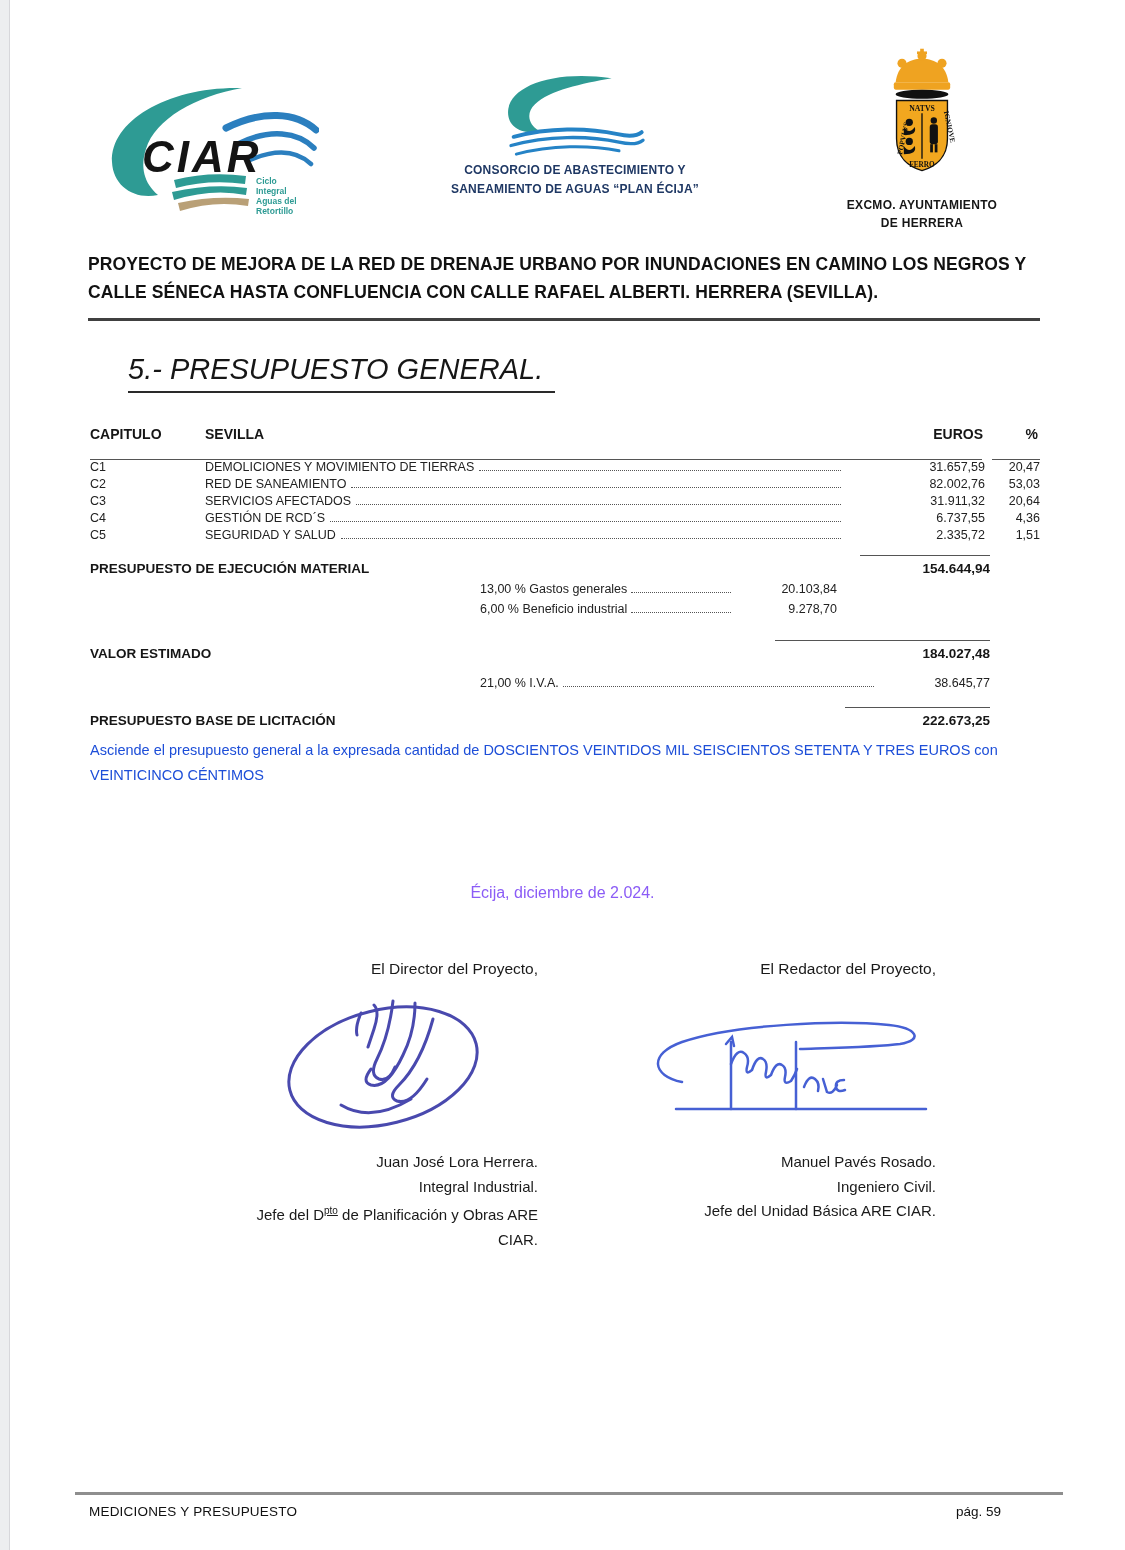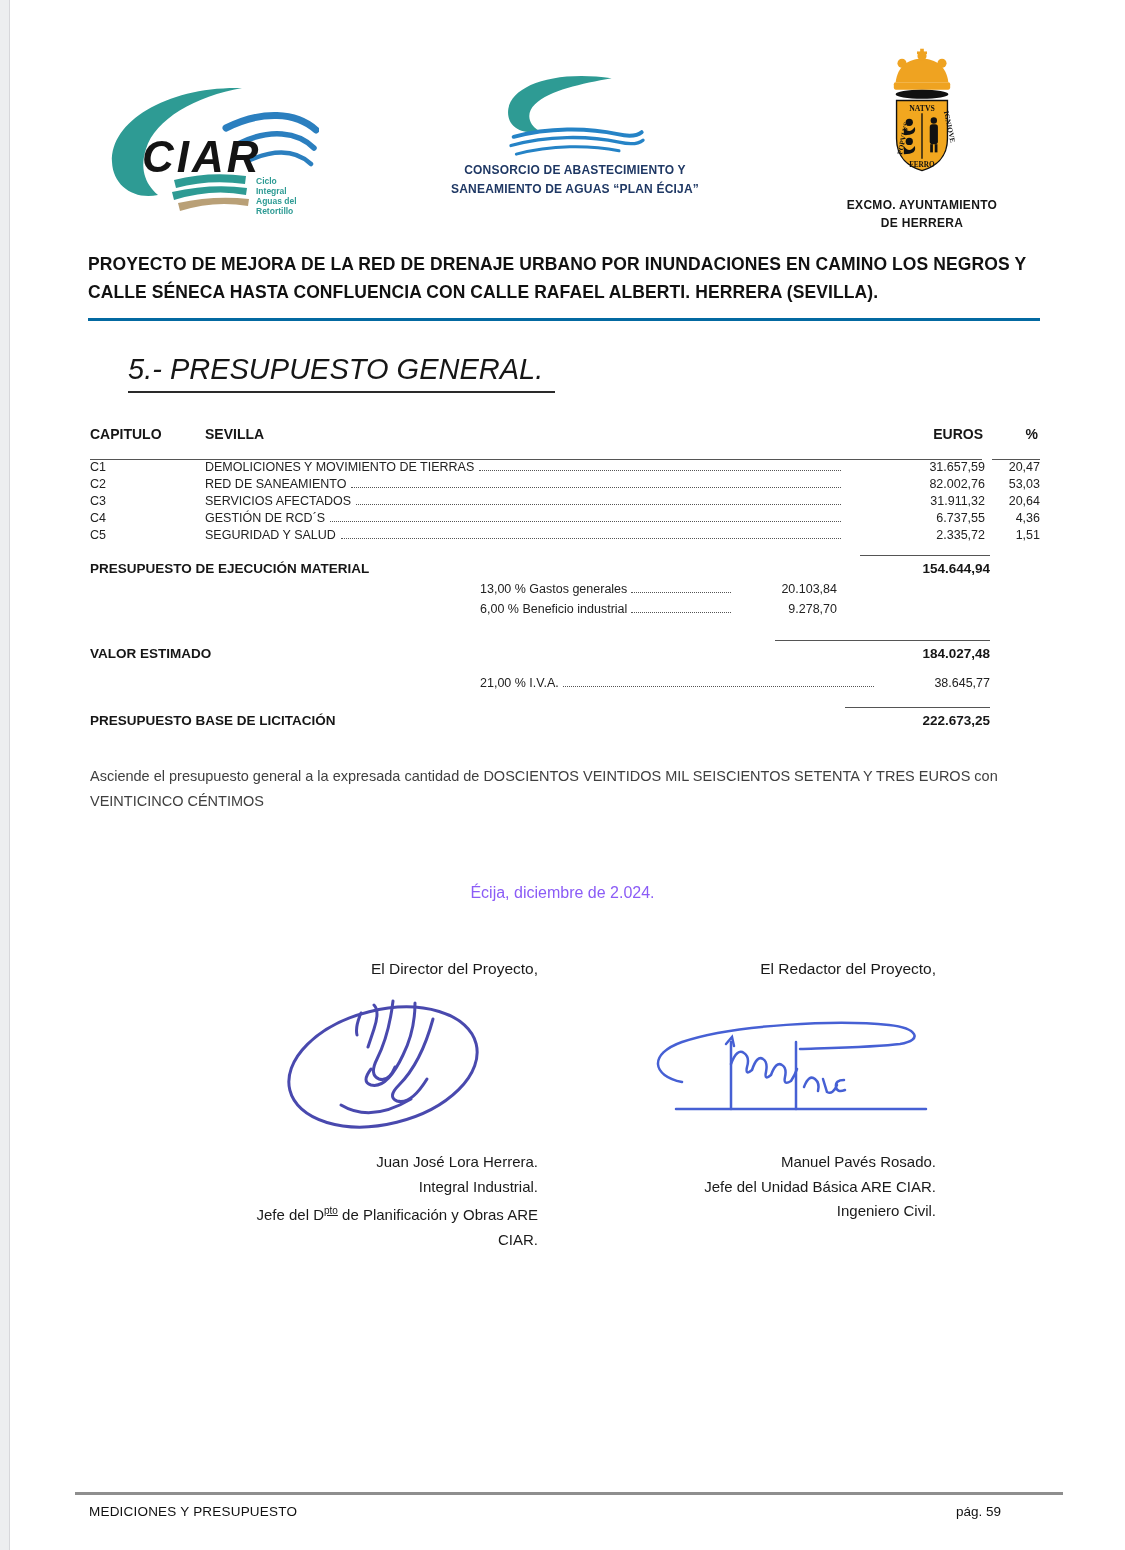--- a/index.html
+++ b/index.html
@@ -14,21 +14,21 @@
   .ciar-logo { position:absolute; left:94px; top:84px; }
   .consorcio-block { position:absolute; left:425px; top:70px; width:300px; text-align:center; }
   .consorcio-line { font-weight:bold; font-size:12px; line-height:19px; color:#1F3864; letter-spacing:0.2px; }
   .herrera-block { position:absolute; left:842px; top:46px; width:160px; text-align:center; }
   .herrera-caption { font-weight:bold; font-size:12px; line-height:18px; color:#161616; letter-spacing:0.3px; margin-top:6px; }
 
   
   .title-block {
     position:absolute; left:88px; top:250px; width:952px;
     font-weight:bold; font-size:17.5px; line-height:28px; letter-spacing:0.1px;
-    border-bottom:3px solid #0369a1; padding-bottom:12px; color:#111;
+    border-bottom:3px solid #404040; padding-bottom:12px; color:#111;
   }
 
   .section-heading { position:absolute; left:128px; top:353px; font-size:29px; font-style:italic; color:#161616; }
   .section-heading .u { display:inline-block; border-bottom:2px solid #2a2a2a; padding:0 12px 5px 0; }
 
   
   .budget { position:absolute; left:90px; top:426px; width:950px; font-size:12.5px; color:#222; }
   .tbl-head { display:flex; font-weight:bold; font-size:14px; color:#161616; }
   .th-cap { width:115px; } .th-res { flex:1; }
   .th-eur { width:110px; text-align:right; } .th-pct { width:55px; text-align:right; padding-right:2px; }
@@ -50,21 +50,21 @@
   .sub-row { display:flex; align-items:baseline; margin-left:390px; width:357px; margin-top:6px; }
   .sub-row .dots { margin:0 6px 3px 4px; }
   .sub-value { width:100px; text-align:right; }
 
   .valor-rule{ width:215px; border-top:1.5px solid #555; margin:24px 50px 0 auto; }
   .iva-row { display:flex; align-items:baseline; margin-left:390px; width:510px; margin-top:15px; }
   .iva-row .dots { margin:0 6px 3px 4px; }
   .iva-value { width:110px; text-align:right; }
   .pbl-rule  { width:145px; border-top:1.5px solid #555; margin:17px 50px 0 auto; }
 
-  .amount { position:absolute; left:90px; top:764px; width:952px; font-size:14.5px; line-height:25px; color:#404040; }
+  .amount { position:absolute; left:90px; top:738px; width:952px; font-size:14.5px; line-height:25px; color:#1d4ed8; }
 
   .date-line { position:absolute; top:884px; left:0; width:1125px; text-align:center; font-size:16px; color:#8b5cf6; }
 
   
   .sig-col { position:absolute; top:952px; width:310px; text-align:right; font-size:15.5px; color:#1a1a1a;margin-top:8px; }
   .sig-left-col { left:228px; } .sig-right-col { left:626px; }
   .sig-box { height:172px; display:flex; align-items:center; justify-content:center; }
   .sig-caption { font-size:15px; line-height:24.5px; }
   sup.dpto { font-size:10px; text-decoration:underline; }
 
@@ -262,22 +262,22 @@
         <path d="M92,32 l6,-7 l2,9"></path>
         <path d="M97,30 L97,97"></path>
         <path d="M97,52 q6,-16 13,-11 q6,4 3,14 q-2,9 5,3 q5,-15 11,-11 q5,3 3,13 q-2,9 5,3 q5,-14 11,-10 q5,3 3,12 q-2,9 6,4 q4,-6 6,-12"></path>
         <path d="M162,30 L162,97"></path>
         <path d="M170,75 q5,-13 11,-8 q5,4 3,12 m5,-12 l4,13 q6,3 10,-7 m7,-5 q-9,0 -8,7 q1,6 9,3"></path>
         <path d="M42,97 L292,97"></path>
       </svg>
     </div>
     <div class="sig-caption">
       <div>Manuel Pavés Rosado.</div>
+      <div>Ingeniero Civil.</div>
       <div>Jefe del Unidad Básica ARE CIAR.</div>
-      <div>Ingeniero Civil.</div>
     </div>
   </div>
 
   <div class="footer">
     <span class="footer-left">MEDICIONES Y PRESUPUESTO</span>
     <span class="footer-right">pág. 59</span>
   </div>
 </div>
 
 </body></html>

